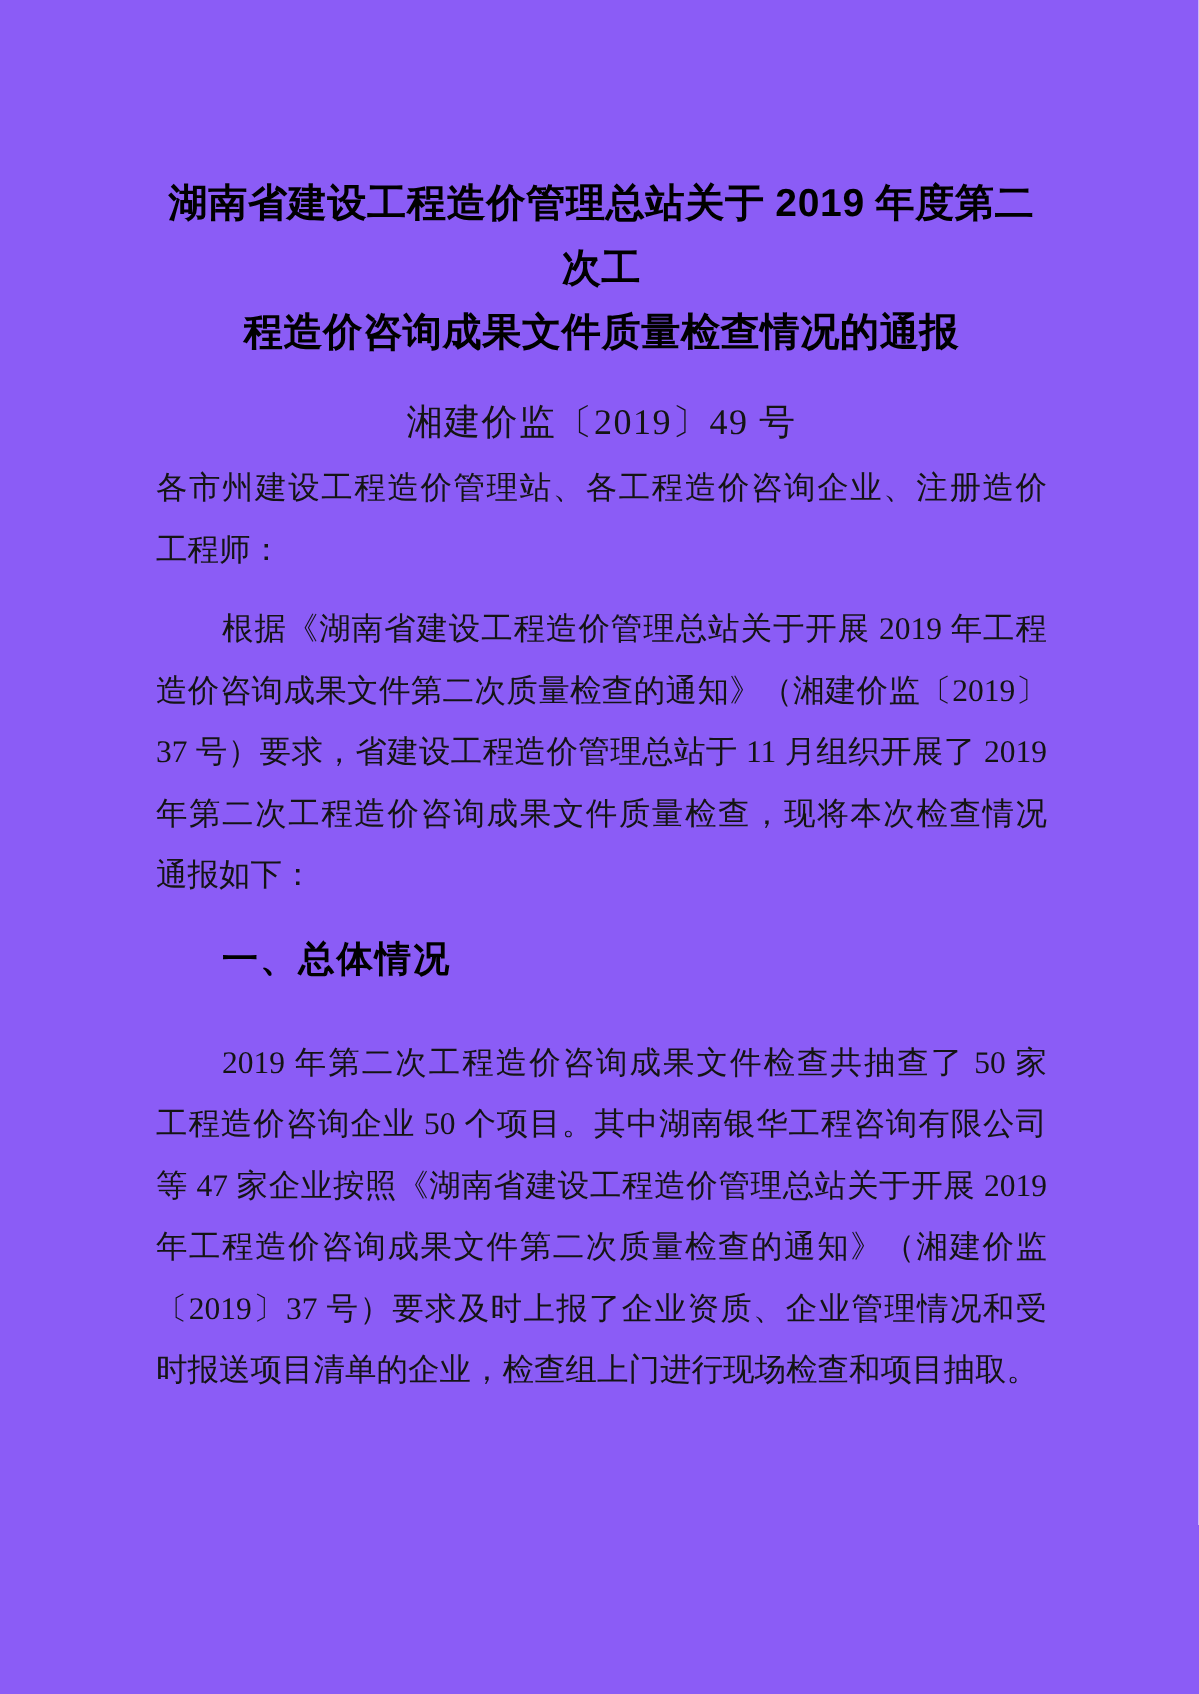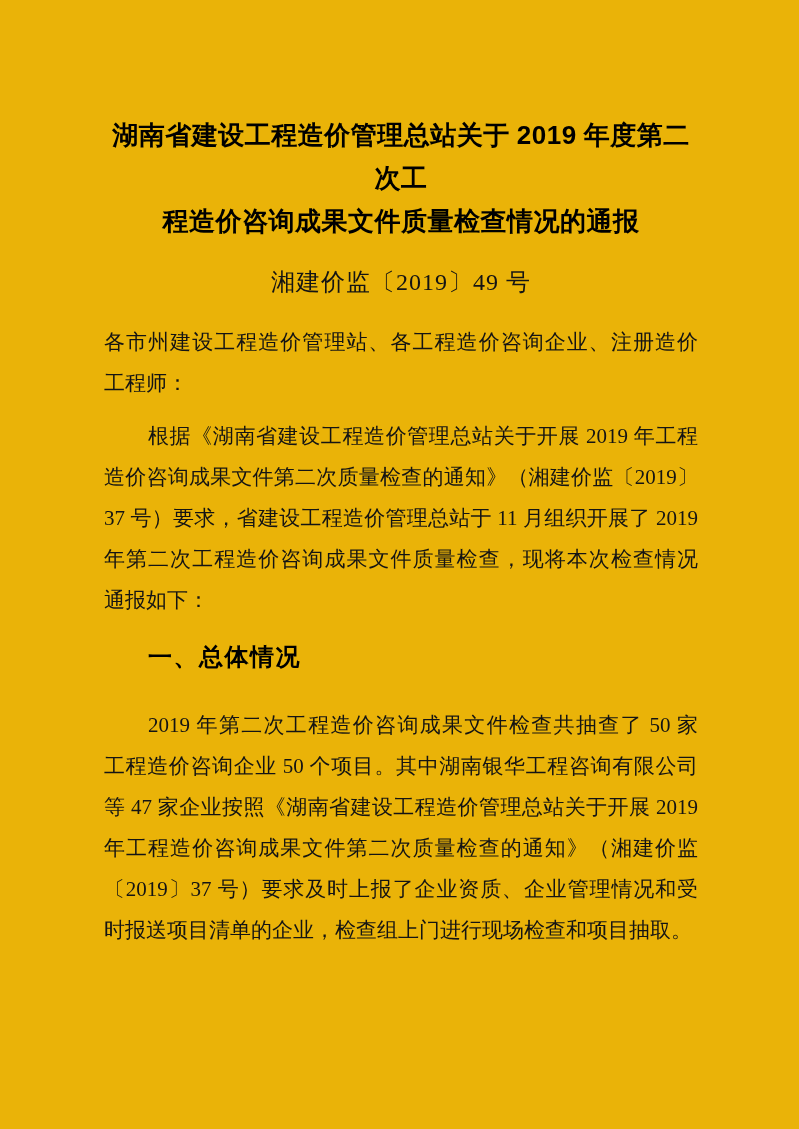--- a/index.html
+++ b/index.html
@@ -1,21 +1,21 @@
 <!DOCTYPE html>
 <html><head>
 <meta charset="utf-8">
 <style>
   * { margin: 0; padding: 0; box-sizing: border-box; }
   html, body { background: #ffffff; }
   .page {
     position: relative;
     width: 799px;
     height: 1129px;
-    background: #eab308;
+    background: #8b5cf6;
     font-family: "Liberation Serif", "DejaVu Serif", serif;
     color: #141414;
     overflow: hidden;
   }
   .content { padding: 0 101px 0 104px; }
 
   .title {
     margin-top: 114px;
     font-size: 26px;
     line-height: 43px;
@@ -35,21 +35,21 @@
     line-height: 24px;
     text-align: center;
     letter-spacing: 1px;
   }
 
   .para { font-size: 21px; line-height: 41px; }
   .line { white-space: nowrap; }
   .just { text-align: justify; text-align-last: justify; white-space: normal; }
   .indent { padding-left: 44px; }
 
-  .recipients { margin-top: 28px; }
+  .recipients { margin-top: 11px; }
   .para-intro { margin-top: 12px; }
   .para-overview { margin-top: 33px; }
 
   .section-heading {
     margin-top: 21px;
     padding-left: 44px;
     font-size: 24px;
     line-height: 30px;
     font-family: "Liberation Sans", "DejaVu Sans", sans-serif;
     font-weight: bold;

